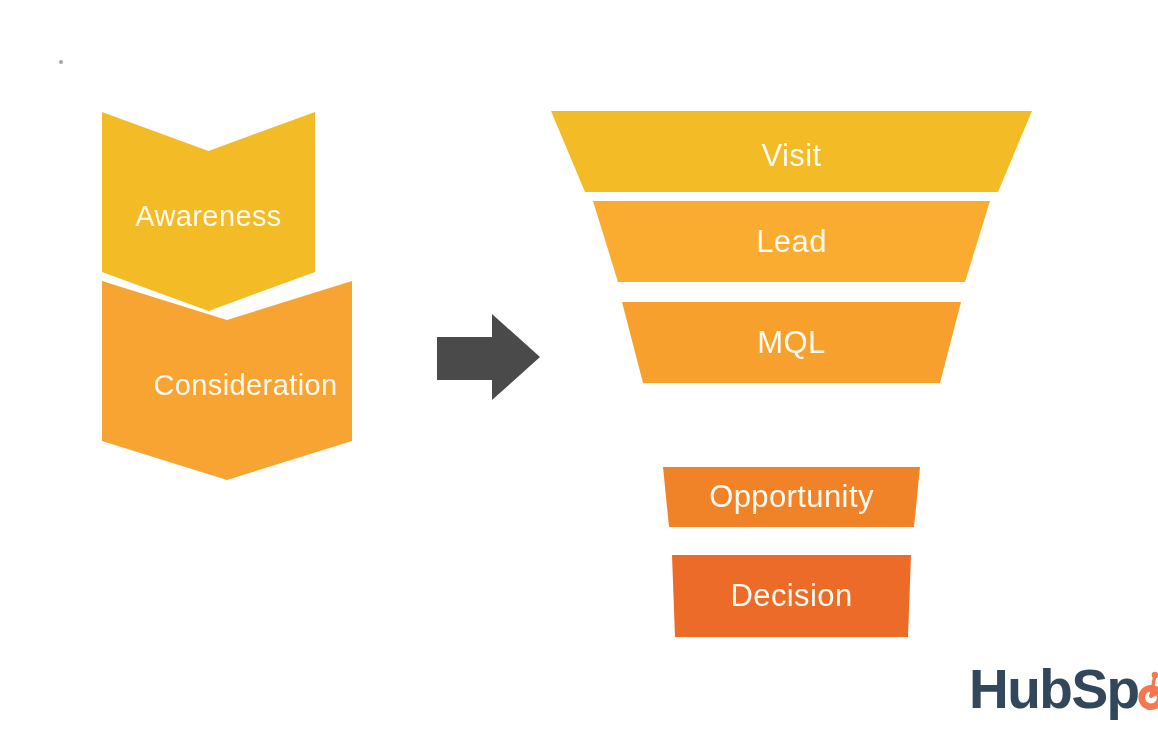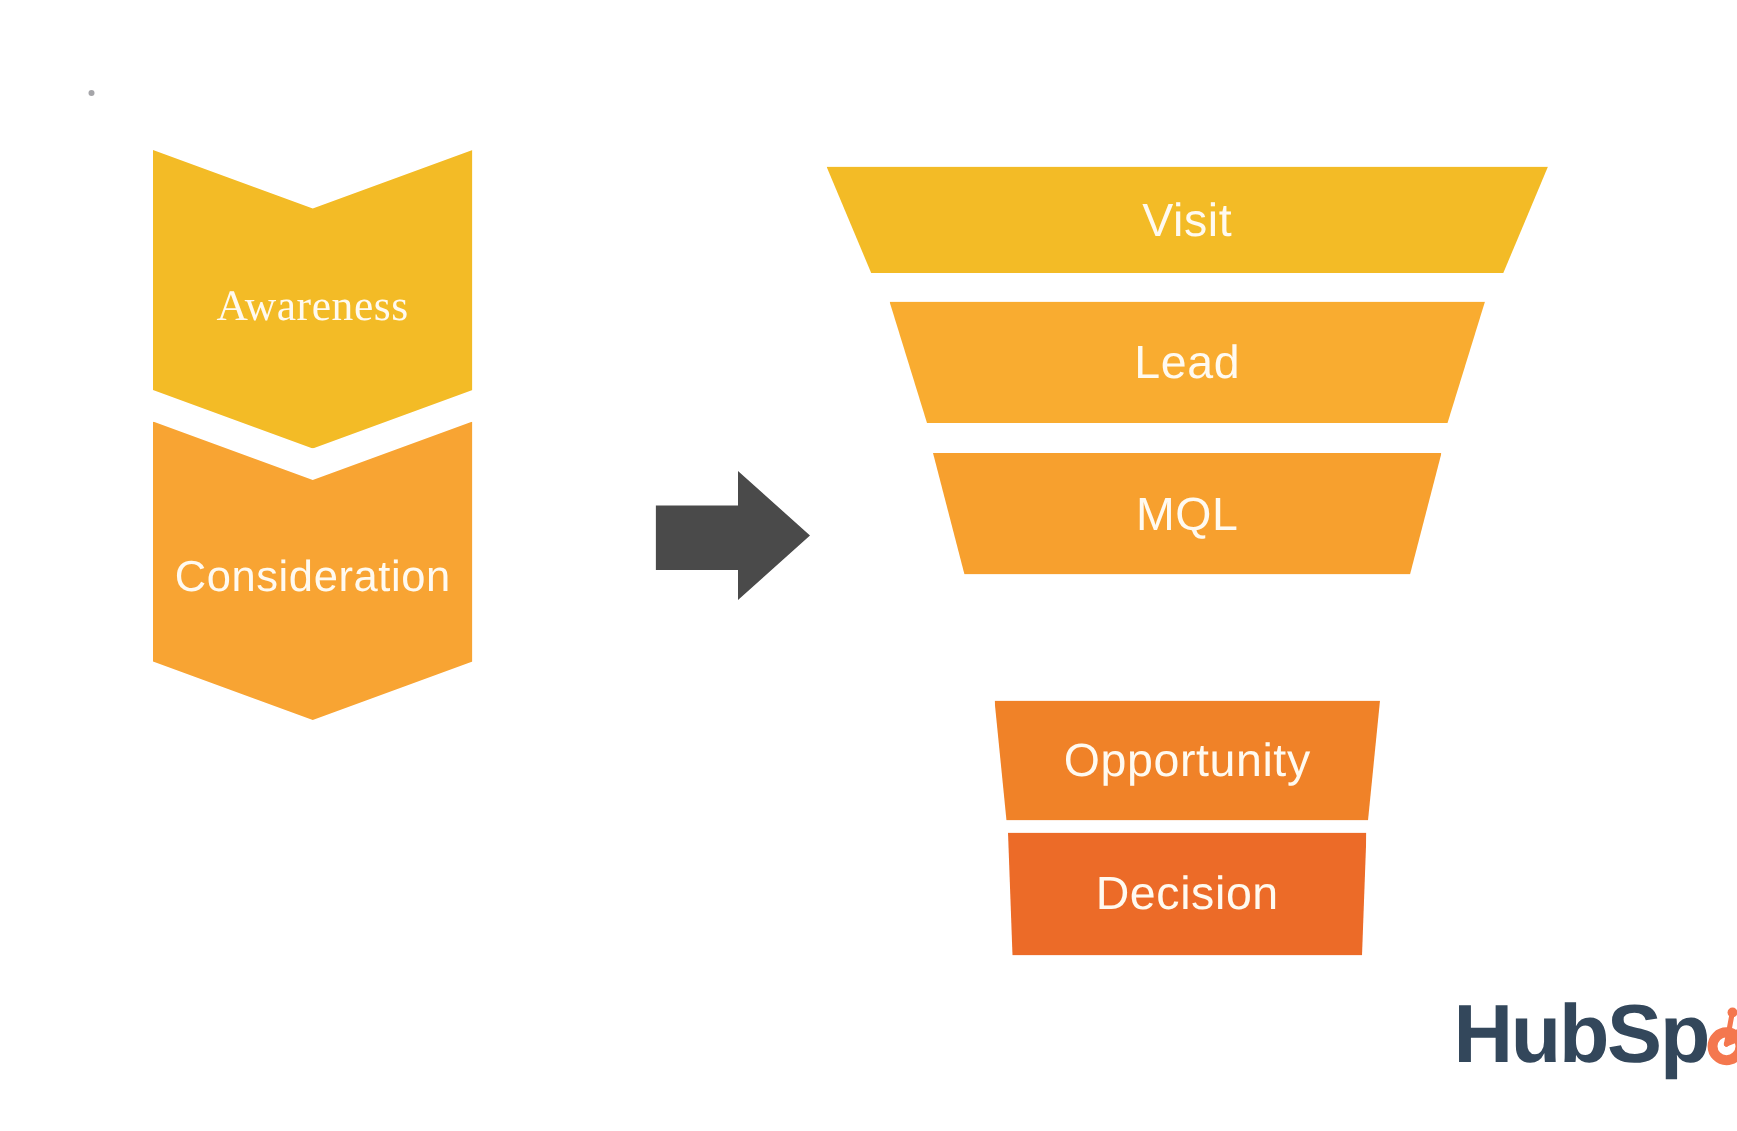--- a/index.html
+++ b/index.html
@@ -27,22 +27,22 @@
     position: absolute;
     left: 102px;
     width: 213px;
     height: 199px;
     background: var(--c);
     clip-path: polygon(0% 0%, 50% 19.6%, 100% 0%, 100% 80.4%, 50% 100%, 0% 80.4%);
     display: flex;
     align-items: center;
     justify-content: center;
   }
-  .chevron-1 { top: 100px; font-family: Liberation Serif, serif; }
-  .chevron-2 { top: 281px; }
+  .chevron-1 { top: 112px; }
+  .chevron-2 { top: 281px; padding-left: 37px; }
   .chevron-3 { top: 445px; }
 
   .chevron .label {
     padding-top: 10px;
     font-size: 29px;
     letter-spacing: .4px;
     color: var(--c, #fffaf0);
   }
 
   
@@ -60,29 +60,29 @@
     background: var(--c);
     display: flex;
     align-items: center;
     justify-content: center;
   }
   .seg .label {
     font-size: 31px;
     letter-spacing: .4px;
     color: var(--c, #fffaf0);
   }
-  .seg-1 { left: 551px; top: 111px; width: 481px; height: 71px;
+  .seg-1 { left: 551px; top: 111px; width: 481px; height: 90px;
            clip-path: polygon(0 0, 481px 0, 447px 81px, 34px 81px); }
   .seg-2 { left: 593px; top: 201px; width: 397px; height: 81px;
            clip-path: polygon(0 0, 397px 0, 372px 81px, 25px 81px); }
   .seg-3 { left: 622px; top: 302px; width: 339px; height: 81px;
            clip-path: polygon(0 0, 339px 0, 318px 81px, 21px 81px); }
   .seg-4 { left: 645px; top: 379px; width: 293px; height: 80px;
            clip-path: polygon(0 0, 293px 0, 276px 80px, 17px 80px); }
-  .seg-5 { left: 663px; top: 467px; width: 257px; height: 80px;
+  .seg-5 { left: 663px; top: 467px; width: 257px; height: 60px;
            clip-path: polygon(0 0, 257px 0, 249px 80px, 8px 80px); }
   .seg-6 { left: 672px; top: 555px; width: 239px; height: 82px;
            clip-path: polygon(0 0, 239px 0, 236px 82px, 3px 82px); }
 
   
   .logo {
     position: absolute;
     left: 969px; top: 662px;
     display: flex;
     align-items: flex-end;

